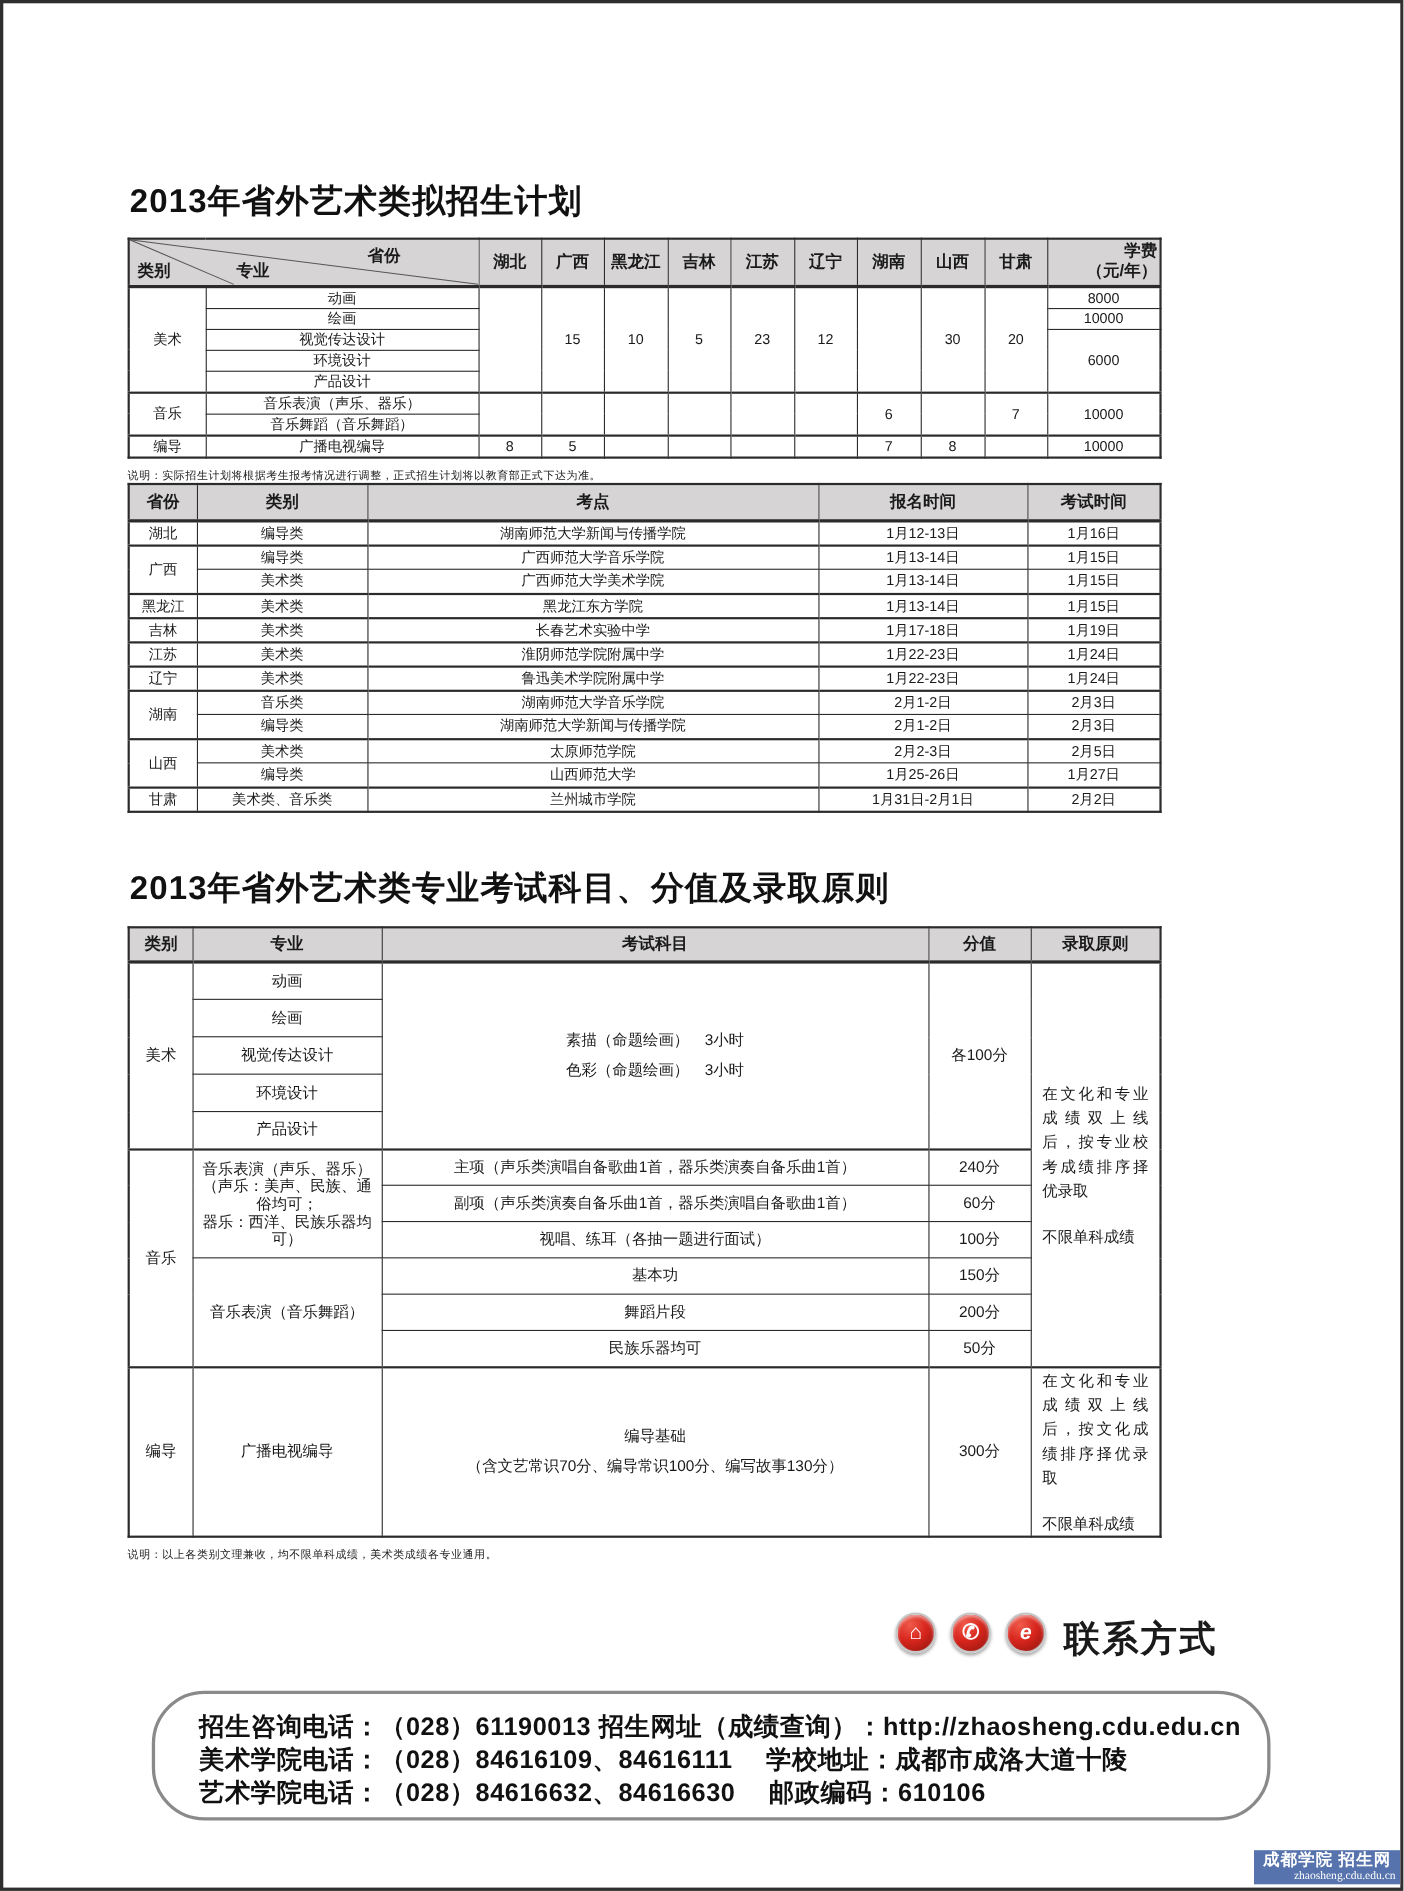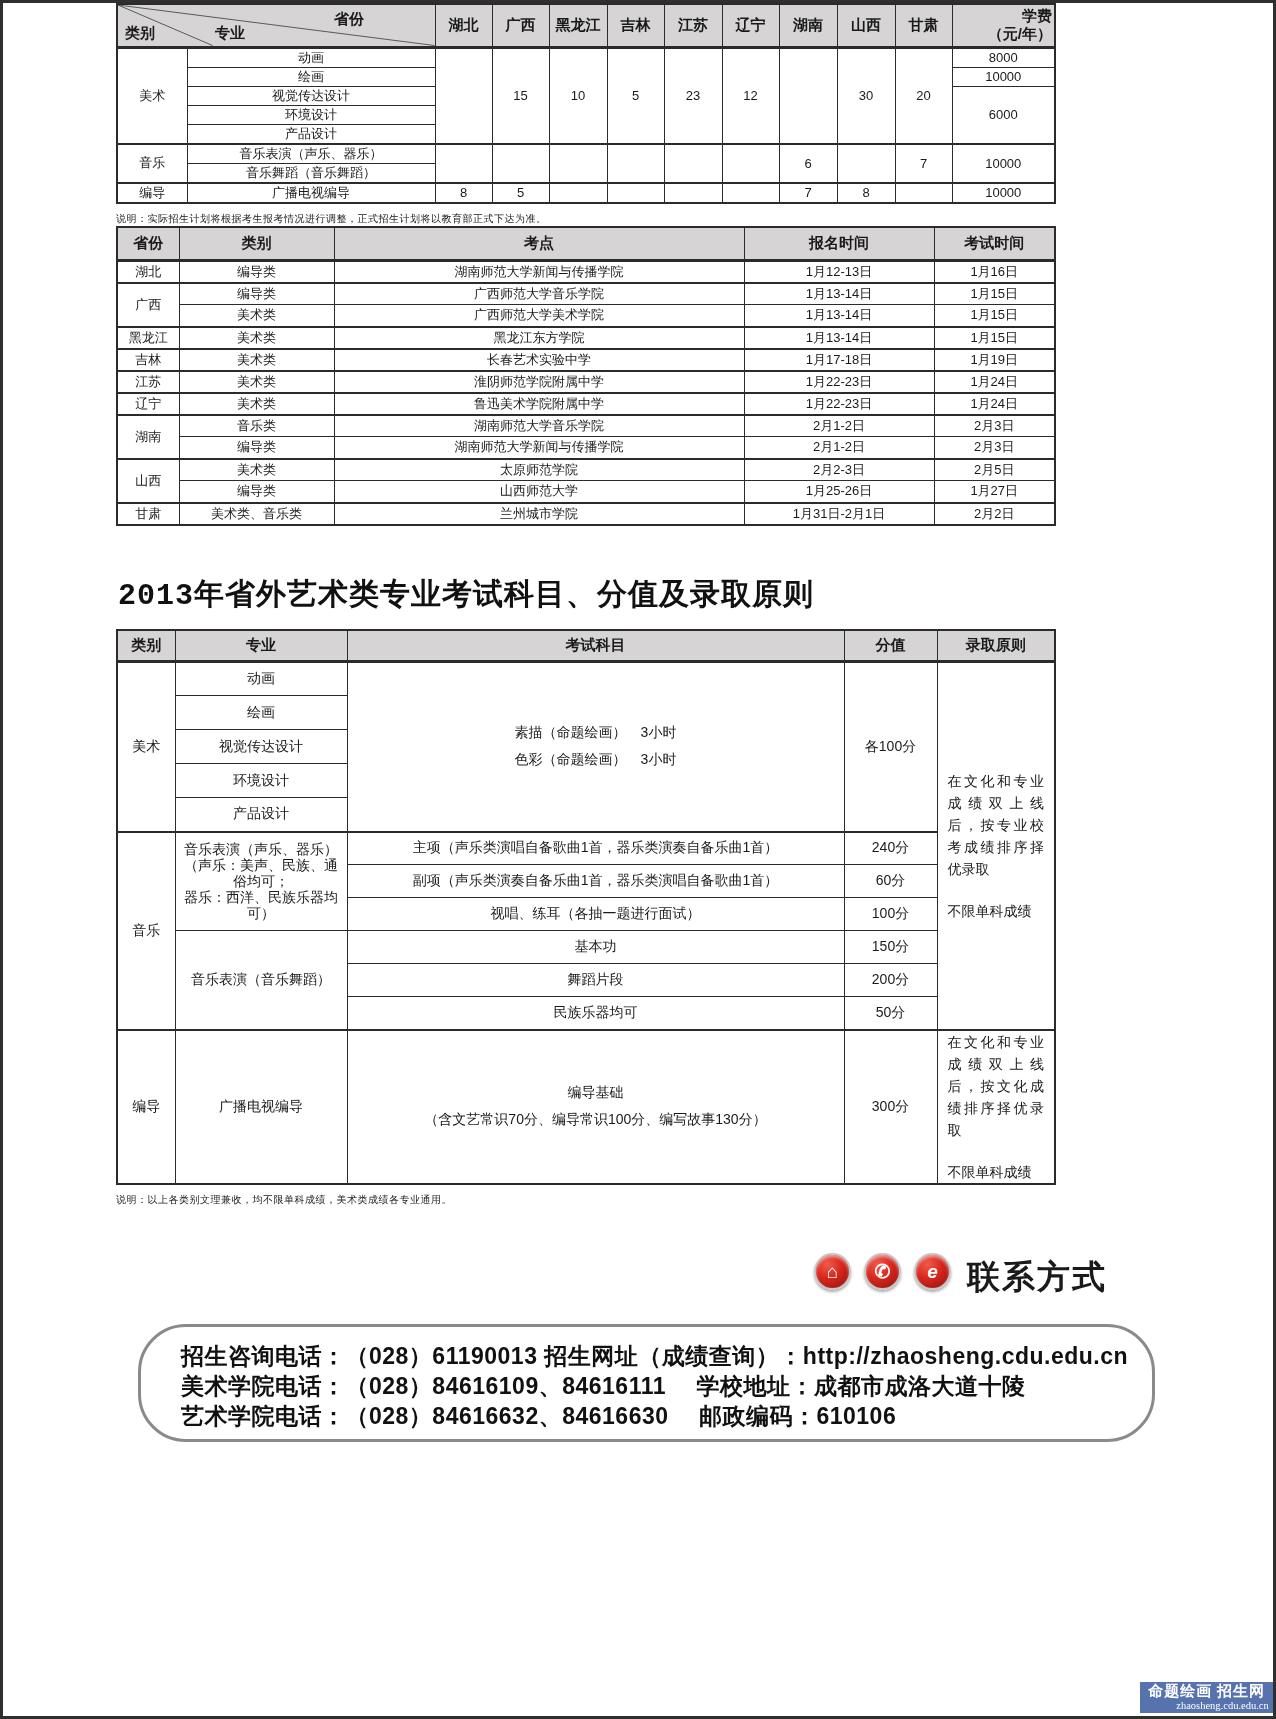--- a/index.html
+++ b/index.html
@@ -7,21 +7,21 @@
   body { font-family:"Liberation Sans", sans-serif; color:#1a1a1a; }
   .page {
     position:relative; width:1276px; height:1719px; margin:0 auto;
     background:#ffffff; border:3px solid #2f2f2f; overflow:hidden;
   }
   .content { padding-left:113px; }
 
   .sec-title { font-size:30px; font-weight:800; letter-spacing:1px; color:#111; }
   .title-1 { margin:160px 0 12px 2px; }
   .title-2 { margin:46px 0 14px 2px; }
-  .title-3 { margin:48px 4px 14px 2px;font-family:Liberation Mono, monospace; }
+  .title-3 { margin:48px 4px 14px 2px; }
   .note { font-size:10px; color:#222; margin-top:8px; letter-spacing:0.5px; }
 
   table { border-collapse:collapse; table-layout:fixed; width:938px; background:#fff; }
   table, td, th { border:1px solid #2b2b2b; }
   table { border-width:2px; }
   th { background:#d6d4d4; font-weight:700; }
   td, th { text-align:center; vertical-align:middle; padding:0 2px; overflow:hidden; }
 
   
   .t1 td { font-size:13px; }
@@ -89,20 +89,21 @@
   }
   .wm-l1 { font-family:"Liberation Serif", serif; font-size:15px; font-weight:700; line-height:17px; letter-spacing:1px; }
   .wm-l2 { font-family:"Liberation Serif", serif; font-size:10.5px; line-height:11px;padding-left:32px; }
 </style>
 </head>
 <body>
 
 <div class="page">
   <div class="content">
 
+    <h1 class="sec-title title-1">2013年省外艺术类拟招生计划</h1>
 
     <table class="t1">
       <colgroup>
         <col style="width:70px">
           <col style="width:248px">
         <col style="width:57px">
           <col style="width:57px">
           <col style="width:58px">
           <col style="width:57px">
           <col style="width:58px">
@@ -413,16 +414,16 @@
 
   <div class="content">
     <div class="contact-box">
       <div class="contact-line">招生咨询电话：（028）61190013  招生网址（成绩查询）：http://zhaosheng.cdu.edu.cn</div>
       <div class="contact-line">美术学院电话：（028）84616109、84616111　 学校地址：成都市成洛大道十陵</div>
       <div class="contact-line">艺术学院电话：（028）84616632、84616630　 邮政编码：610106</div>
     </div>
   </div>
 
   <div class="watermark">
-    <div class="wm-l1">命题绘画 招生网</div>
+    <div class="wm-l1">成都学院 招生网</div>
     <div class="wm-l2">zhaosheng.cdu.edu.cn</div>
   </div>
 </div>
 
 </body></html>

